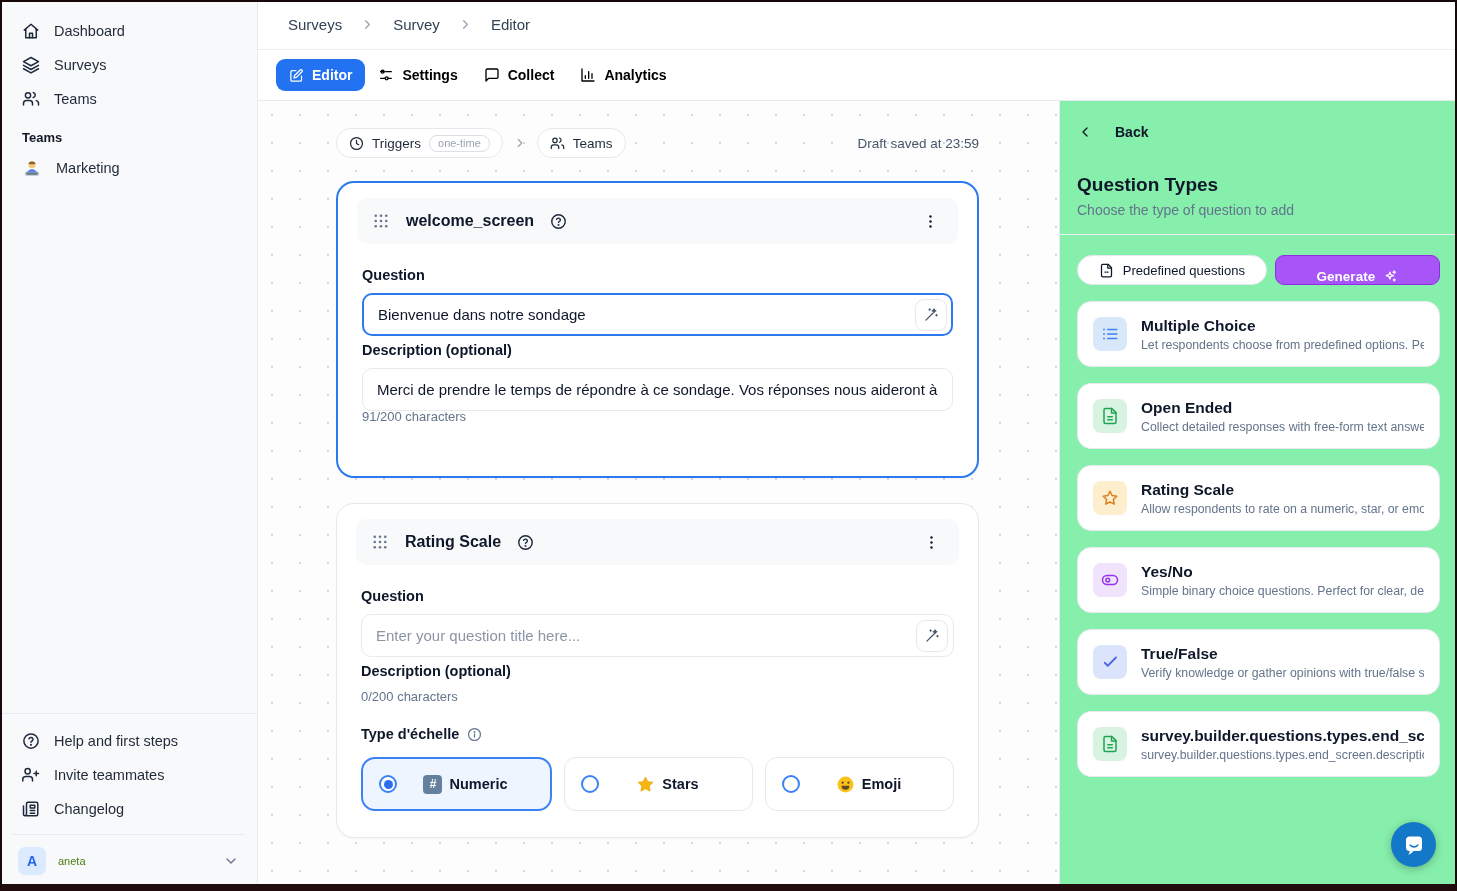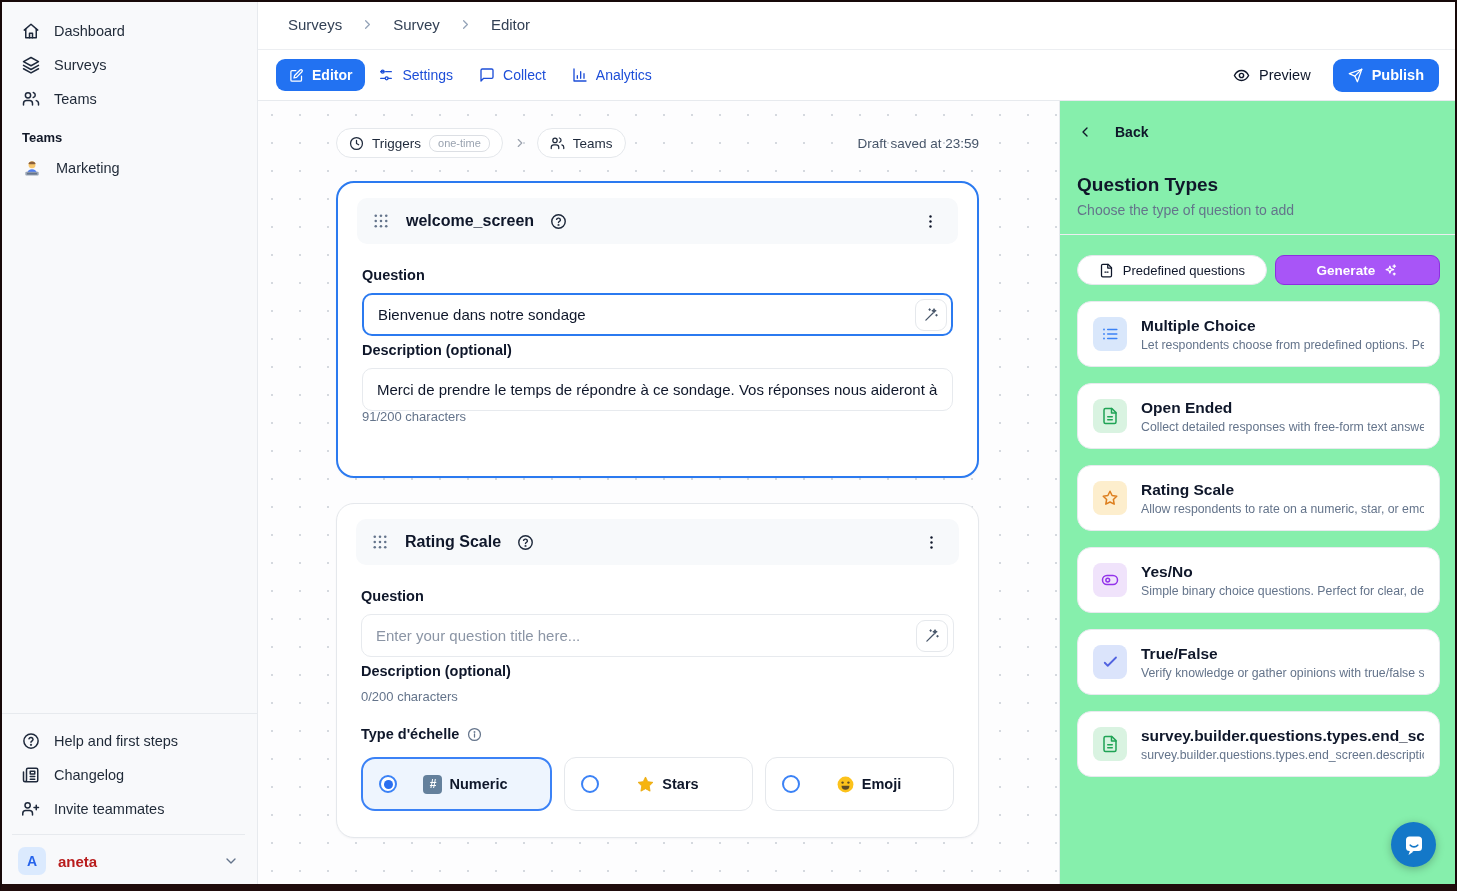--- a/index.html
+++ b/index.html
@@ -17,30 +17,30 @@
   .sb-user-chevron { margin-left:6px; color:#475569; }
   .sb-collapse { margin-left:auto; width:36px; height:36px; border-radius:50%; background:#fff; display:flex; align-items:center; justify-content:center; color:#1e293b; cursor:pointer; }
   .sb-nav { padding:14px 12px 0 12px; }
   .sb-item { display:flex; align-items:center; gap:14px; height:34px; padding:0 10px; border-radius:8px; font-size:14.5px; color:#1f2937; cursor:pointer; }
   .sb-item .ic { color:#1e293b; display:flex; }
   .sb-section-label { font-size:13px; font-weight:600; color:#111827; padding:14px 10px 6px 10px; }
   .sb-spacer { flex:1; }
   .sb-footer { padding:10px 12px 0 12px; border-top:1px solid #e7eaee; }
   .sb-org { margin:8px 12px 0 12px; border-top:1px solid #e7eaee; display:flex; align-items:center; gap:12px; padding:12px 6px 16px 6px; }
   .avatar-a { width:28px; height:28px; border-radius:7px; background:#dbeafe; color:#2563eb; font-weight:700; font-size:14px; display:flex; align-items:center; justify-content:center; }
-  .sb-org-name { font-size:15px; font-weight:700; color:#b91c1c; }
+  .sb-org-name { font-size:11px; font-weight:400; color:#4d7c0f; }
   .sb-org-chevron { margin-left:auto; color:#64748b; }
 
   
   .main { flex:1; display:flex; flex-direction:column; min-width:0; }
   .topbar { height:50px; display:flex; align-items:center; gap:18px; padding:0 30px; border-bottom:1px solid #eceef1; background:#fff; }
   .crumb { font-size:15px; color:#334155; font-weight:500; }
   .crumb-sep { color:#94a3b8; display:flex; }
   .toolbar { height:51px; display:flex; align-items:center; padding:0 18px; border-bottom:1px solid #e7eaee; background:#fff; }
-  .tab { display:flex; align-items:center; gap:8px; height:32px; padding:0 13px; border-radius:9px; font-size:14px; color:#1d4ed8; font-weight:400; cursor:pointer; }
+  .tab { display:flex; align-items:center; gap:8px; height:32px; padding:0 13px; border-radius:9px; font-size:14px; color:#000000; font-weight:700; cursor:pointer; }
   .tab.active { background:#2272f2; color:#fff; font-weight:600; }
   .toolbar-right { margin-left:auto; display:flex; align-items:center; gap:22px; }
   .preview-btn { display:flex; align-items:center; gap:9px; font-size:14.5px; color:#0f172a; font-weight:500; cursor:pointer; }
   .publish-btn { display:flex; align-items:center; gap:9px; height:33px; padding:0 15px; background:#2272f2; color:#fff; border:none; border-radius:9px; font-size:14.5px; font-weight:600; cursor:pointer; font-family:inherit; }
 
   .workarea { flex:1; display:flex; min-height:0; }
 
   
   .canvas { flex:1; min-width:0; background-color:#fdfdfe; background-image:radial-gradient(#d5d9df 1.3px, transparent 1.4px); background-size:28px 28px; padding:27px 80px 0 78px; overflow:hidden; position:relative; }
   .canvas-head { display:flex; align-items:center; margin-bottom:23px; }
@@ -74,21 +74,21 @@
   .keycap { width:19px; height:19px; border-radius:4px; background:#64809c; color:#fff; font-size:12px; font-weight:700; display:flex; align-items:center; justify-content:center; }
 
   
   .panel { width:398px; min-width:398px; background:#86efac; border-left:1px solid #e7eaee; padding:0 17px; overflow:hidden; }
   .panel-back { display:flex; align-items:center; gap:22px; margin-top:23px; font-size:14px; font-weight:600; color:#0f172a; cursor:pointer; }
   .panel-title { font-size:19px; font-weight:700; color:#0f172a; margin-top:34px; }
   .panel-sub { font-size:14px; color:#64748b; margin-top:6px; }
   .panel-div { border-top:1px solid #eceef1; margin:16px -17px 0 -17px; }
   .panel-actions { display:flex; gap:8px; margin-top:20px; }
   .predef-btn { flex:1.15; height:30px; display:flex; align-items:center; justify-content:center; gap:9px; background:#fff; border:1px solid #e5e8ec; border-radius:16px; font-size:13px; font-weight:500; color:#0f172a; cursor:pointer; font-family:inherit; }
-  .generate-btn { flex:1; height:30px; display:flex; align-items:center; justify-content:center; gap:8px; background:#a855f7; border:1px solid #8d2fe0; border-radius:9px; font-size:13.5px; font-weight:600; color:#fff; cursor:pointer; font-family:inherit; }
+  .generate-btn { flex:1; height:30px; display:flex; align-items:flex-end; justify-content:center; gap:8px; background:#a855f7; border:1px solid #8d2fe0; border-radius:9px; font-size:13.5px; font-weight:600; color:#fff; cursor:pointer; font-family:inherit; }
   .type-card { margin-top:16px; border:1px solid #e7eaee; border-radius:14px; height:66px; display:flex; align-items:center; gap:14px; padding:0 15px; background:#fff; cursor:pointer; }
   .type-card:first-of-type { margin-top:21px; }
   .type-icon { width:34px; height:34px; border-radius:8px; display:flex; align-items:center; justify-content:center; flex:none; }
   .type-txt { min-width:0; }
   .type-name { font-size:15.5px; font-weight:700; color:#0f172a; white-space:nowrap; overflow:hidden; }
   .type-desc { font-size:12.3px; color:#64748b; margin-top:3px; white-space:nowrap; overflow:hidden; }
 
   .chat-fab { position:fixed; right:21px; bottom:24px; width:45px; height:45px; border-radius:50%; background:#1478c8; display:flex; align-items:center; justify-content:center; cursor:pointer; box-shadow:0 2px 8px rgba(0,0,0,.25); z-index:60; }
 </style>
 </head>
@@ -155,35 +155,35 @@
               <circle cx="12" cy="12" r="9.5"></circle>
               <path d="M9.3 9a2.8 2.8 0 0 1 5.4.9c0 1.8-2.7 2.4-2.7 3.6"></path>
               <circle cx="12" cy="17" r=".5" fill="currentColor"></circle>
             </svg>
           </span>
         <span>Help and first steps</span>
       </div>
       <div class="sb-item">
         <span class="ic">
             <svg width="18" height="18" viewBox="0 0 24 24" fill="none" stroke="currentColor" stroke-width="2" stroke-linecap="round" stroke-linejoin="round">
-              <path d="M4 21h15a2 2 0 0 0 2-2V5a2 2 0 0 0-2-2H8a2 2 0 0 0-2 2v14a2 2 0 0 1-4 0V8"></path>
-              <path d="M17 14h-6M17 17.5h-6M11 7h6v3.5h-6z"></path>
-            </svg>
-          </span>
-        <span>Changelog</span>
-      </div>
-      <div class="sb-item">
-        <span class="ic">
-            <svg width="18" height="18" viewBox="0 0 24 24" fill="none" stroke="currentColor" stroke-width="2" stroke-linecap="round" stroke-linejoin="round">
               <path d="M14 20v-2a4 4 0 0 0-4-4H5a4 4 0 0 0-4 4v2"></path>
               <circle cx="7.5" cy="7" r="3.5"></circle>
               <path d="M19 7v6M22 10h-6"></path>
             </svg>
           </span>
         <span>Invite teammates</span>
+      </div>
+      <div class="sb-item">
+        <span class="ic">
+            <svg width="18" height="18" viewBox="0 0 24 24" fill="none" stroke="currentColor" stroke-width="2" stroke-linecap="round" stroke-linejoin="round">
+              <path d="M4 21h15a2 2 0 0 0 2-2V5a2 2 0 0 0-2-2H8a2 2 0 0 0-2 2v14a2 2 0 0 1-4 0V8"></path>
+              <path d="M17 14h-6M17 17.5h-6M11 7h6v3.5h-6z"></path>
+            </svg>
+          </span>
+        <span>Changelog</span>
       </div>
     </div>
 
     <div class="sb-org">
       <span class="avatar-a">A</span>
       <span class="sb-org-name">aneta</span>
       <span class="sb-org-chevron">
         <svg width="16" height="16" viewBox="0 0 24 24" fill="none" stroke="currentColor" stroke-width="2" stroke-linecap="round" stroke-linejoin="round">
             <path d="M6 9l6 6 6-6"></path>
           </svg>
@@ -239,40 +239,20 @@
         <span>Collect</span>
       </div>
       <div class="tab">
         <span>
             <svg width="16" height="16" viewBox="0 0 24 24" fill="none" stroke="currentColor" stroke-width="2" stroke-linecap="round" stroke-linejoin="round">
               <path d="M3 3v18h18"></path>
               <path d="M8 17v-4M13 17V7M18 17v-7"></path>
             </svg>
           </span>
         <span>Analytics</span>
-      </div>
-      <div class="toolbar-right">
-        <span class="preview-btn">
-          <span>
-              <svg width="17" height="17" viewBox="0 0 24 24" fill="none" stroke="currentColor" stroke-width="2" stroke-linecap="round" stroke-linejoin="round">
-                <path d="M2 12s3.5-7 10-7 10 7 10 7-3.5 7-10 7-10-7-10-7z"></path>
-                <circle cx="12" cy="12" r="3"></circle>
-              </svg>
-            </span>
-          <span>Preview</span>
-        </span>
-        <button class="publish-btn">
-          <span>
-              <svg width="15" height="15" viewBox="0 0 24 24" fill="none" stroke="currentColor" stroke-width="2" stroke-linecap="round" stroke-linejoin="round">
-                <path d="M22 2L11 13"></path>
-                <path d="M22 2l-7 20-4-9-9-4z"></path>
-              </svg>
-            </span>
-          <span>Publish</span>
-        </button>
       </div>
     </div>
 
     <div class="workarea">
 
       <div class="canvas">
         <div class="canvas-head">
           <div class="pill">
             <span>
                 <svg width="15" height="15" viewBox="0 0 24 24" fill="none" stroke="currentColor" stroke-width="2" stroke-linecap="round" stroke-linejoin="round">

